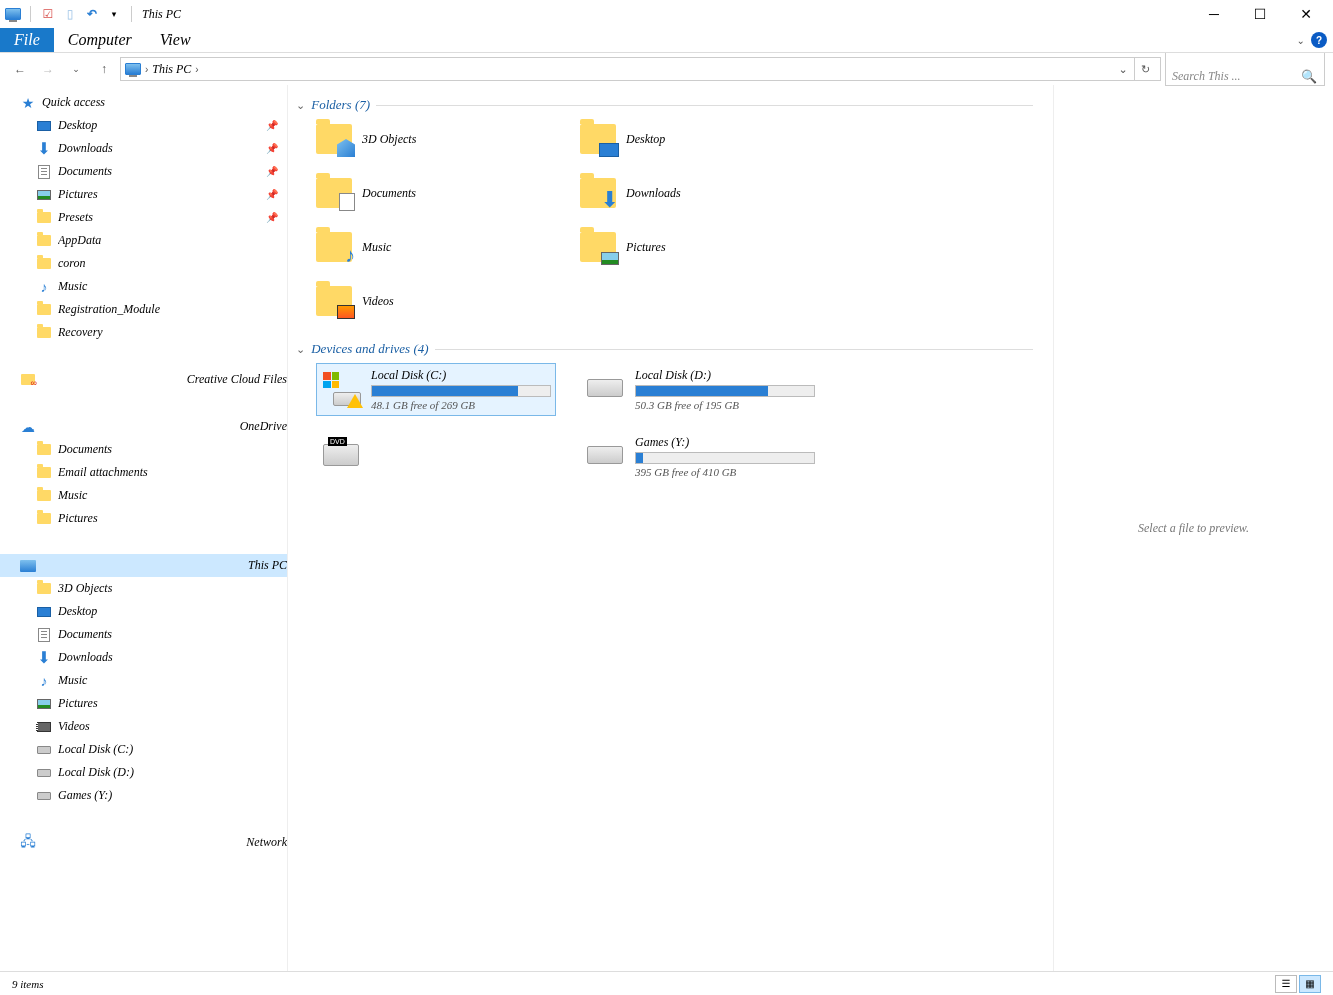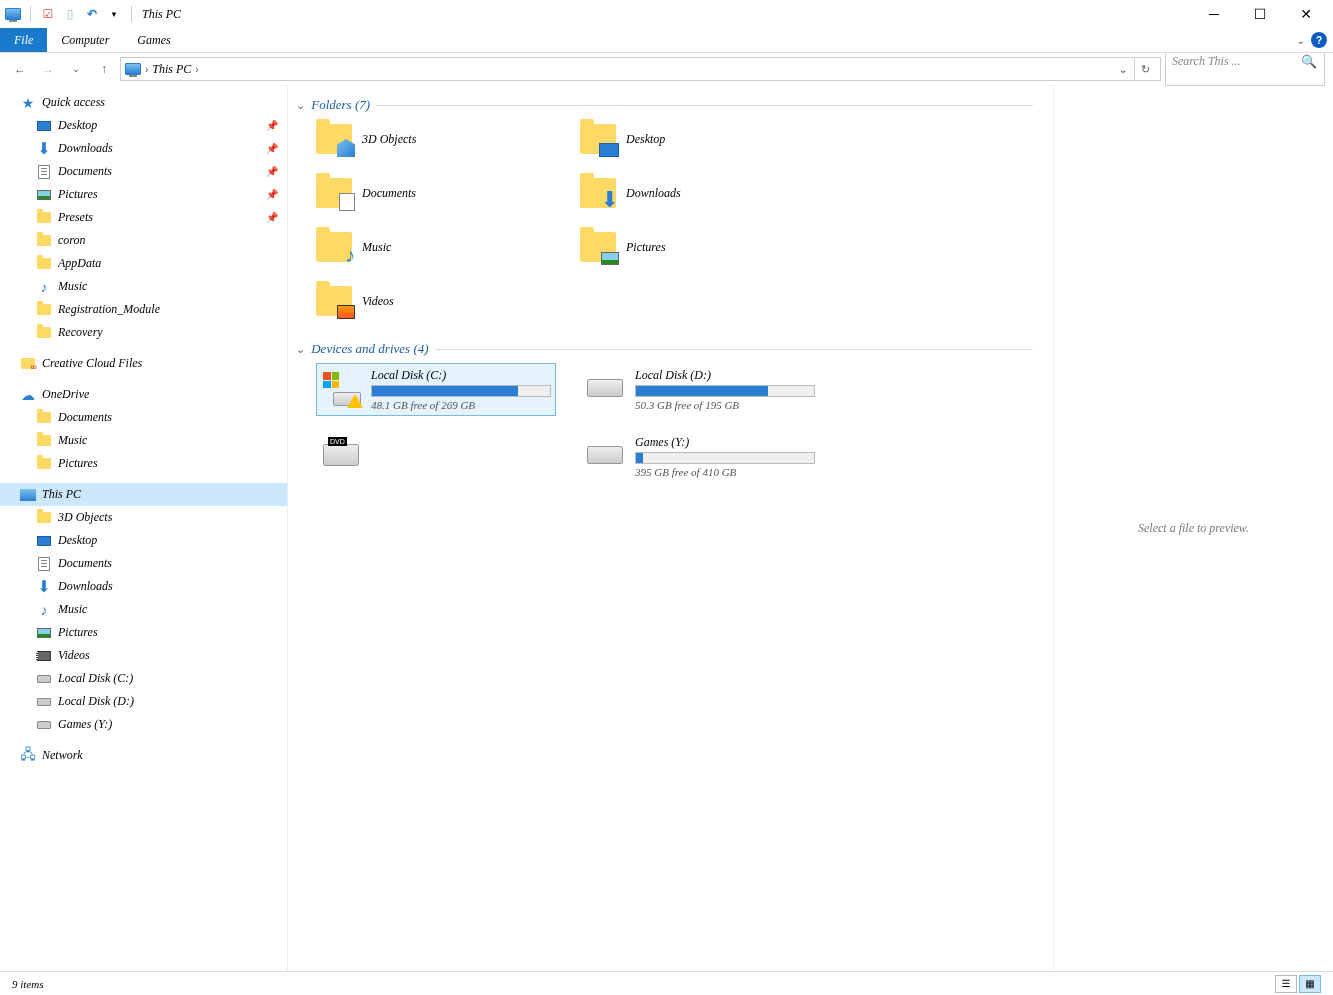--- a/index.html
+++ b/index.html
@@ -9,47 +9,47 @@
 .titlebar { height: 28px; display: flex; align-items: center; padding: 0 4px; }
 .titlebar .qat { display: flex; align-items: center; gap: 4px; }
 .titlebar .qat-icon { width: 18px; height: 18px; display: flex; align-items: center; justify-content: center; }
 .titlebar .sep { width: 1px; height: 16px; background: #ccc; margin: 0 4px; }
 .title-text { margin-left: 6px; }
 .win-controls { margin-left: auto; display: flex; }
 .win-btn { width: 46px; height: 28px; display: flex; align-items: center; justify-content: center; font-family: sans-serif; font-style: normal; font-size: 14px; }
 
 
 .ribbon { height: 25px; display: flex; align-items: stretch; border-bottom: 1px solid #ddd; position: relative; }
-.ribbon-tab { padding: 12px 14px; display: flex; align-items: center; font-size: 12px; }
+.ribbon-tab { padding: 12px 14px; display: flex; align-items: center; font-size: 16px; }
 .ribbon-tab.file { background: #1979ca; color: #fff; font-style: italic; }
 .ribbon-help { margin-left: auto; display: flex; align-items: center; padding-right: 6px; gap: 6px; }
 .help-icon { width: 16px; height: 16px; background: #0a5bc4; border-radius: 50%; color: #fff; display: flex; align-items: center; justify-content: center; font-size: 10px; font-style: normal; font-family: sans-serif; font-weight: bold; }
 .chev-small { font-family: sans-serif; font-style: normal; font-size: 10px; color: #555; }
 
 
 .navbar { height: 32px; display: flex; align-items: center; padding: 4px 8px; gap: 4px; }
 .navbtn { width: 24px; height: 24px; display: flex; align-items: center; justify-content: center; font-family: sans-serif; font-style: normal; color: #555; }
 .navbtn.disabled { color: #bbb; }
 .addressbar { flex: 1; height: 24px; border: 1px solid #ccc; display: flex; align-items: center; padding: 0 4px; gap: 4px; }
 .pc-icon-sm { width: 16px; height: 12px; background: linear-gradient(#7ec0ee,#2a7fd4); border: 1px solid #2a7fd4; border-radius: 1px; position: relative; }
 .pc-icon-sm::after { content: ""; position: absolute; bottom: -3px; left: 3px; right: 3px; height: 2px; background: #888; }
 .crumb { display: flex; align-items: center; gap: 4px; }
 .crumb-sep { font-family: sans-serif; font-style: normal; font-size: 10px; color: #555; }
 .addr-actions { display: flex; align-items: center; }
 .addr-action { width: 22px; height: 22px; display: flex; align-items: center; justify-content: center; font-family: sans-serif; font-style: normal; font-size: 11px; color: #555; }
 .addr-action.refresh { border-left: 1px solid #ccc; }
-.searchbox { width: 160px; height: 20px; border: 1px solid #ccc; display: flex; align-items: flex-end; padding: 16px 6px; color: #888; }
+.searchbox { width: 160px; height: 20px; border: 1px solid #ccc; display: flex; align-items: flex-start; padding: 16px 6px; color: #888; }
 .search-icon { margin-left: auto; font-family: sans-serif; font-style: normal; font-size: 13px; }
 
 
 .mainarea { flex: 1; display: flex; overflow: hidden; }
 .sidebar { width: 288px; overflow-y: auto; padding-top: 6px; border-right: 1px solid #eee; }
 .tree-node { display: flex; align-items: center; height: 23px; padding-left: 8px; gap: 6px; }
 .tree-node.selected { background: #cce8ff; }
-.tree-node.top { margin-top: 8px; }
+.tree-node.top { margin-top: 24px; text-align: right; }
 .tree-label { flex: 1; white-space: nowrap; overflow: hidden; text-overflow: ellipsis; }
 .pin { font-family: sans-serif; font-style: normal; font-size: 10px; color: #888; margin-right: 8px; }
 
 
 .icon { width: 16px; height: 16px; display: flex; align-items: center; justify-content: center; flex-shrink: 0; font-style: normal; font-family: sans-serif; }
 .icon-star { color: #2a7fd4; font-size: 14px; }
 .icon-desktop { width: 14px; height: 10px; background: #2a7fd4; border: 1px solid #1a5fa4; }
 .icon-download { color: #2a7fd4; font-size: 16px; }
 .icon-doc { width: 12px; height: 14px; border: 1px solid #888; background: #fff; position: relative; }
 .icon-doc::before { content: ""; position: absolute; top: 2px; left: 2px; right: 2px; height: 1px; background: #888; box-shadow: 0 3px 0 #888, 0 6px 0 #888; }
@@ -136,21 +136,21 @@
   <div class="win-controls">
     <div class="win-btn">─</div>
     <div class="win-btn">☐</div>
     <div class="win-btn">✕</div>
   </div>
 </div>
 
 <div class="ribbon">
   <div class="ribbon-tab file">File</div>
   <div class="ribbon-tab">Computer</div>
-  <div class="ribbon-tab">Games</div>
+  <div class="ribbon-tab">View</div>
   <div class="ribbon-help">
     <span class="chev-small">⌄</span>
     <div class="help-icon">?</div>
   </div>
 </div>
 
 <div class="navbar">
   <div class="navbtn">←</div>
   <div class="navbtn disabled">→</div>
   <div class="navbtn" style="font-size:9px;">⌄</div>
@@ -212,27 +212,27 @@
           <span class="icon">
             <span class="icon-folder"></span>
           </span>
           <span class="tree-label">Presets</span>
           <span class="pin">📌</span>
         </div>
         <div class="tree-node indent-2">
           <span class="icon">
             <span class="icon-folder"></span>
           </span>
+          <span class="tree-label">AppData</span>
+        </div>
+        <div class="tree-node indent-2">
+          <span class="icon">
+            <span class="icon-folder"></span>
+          </span>
           <span class="tree-label">coron</span>
-        </div>
-        <div class="tree-node indent-2">
-          <span class="icon">
-            <span class="icon-folder"></span>
-          </span>
-          <span class="tree-label">AppData</span>
         </div>
         <div class="tree-node indent-2">
           <span class="icon">
             <span class="icon-music">♪</span>
           </span>
           <span class="tree-label">Music</span>
         </div>
         <div class="tree-node indent-2">
           <span class="icon">
             <span class="icon-folder"></span>
@@ -257,20 +257,26 @@
     <div class="tree-node indent-1 top">
       <span class="icon icon-cloud">☁</span>
       <span class="tree-label">OneDrive</span>
     </div>
     <div id="od-items">
         <div class="tree-node indent-2">
           <span class="icon">
             <span class="icon-folder"></span>
           </span>
           <span class="tree-label">Documents</span>
+        </div>
+        <div class="tree-node indent-2">
+          <span class="icon">
+            <span class="icon-folder"></span>
+          </span>
+          <span class="tree-label">Email attachments</span>
         </div>
         <div class="tree-node indent-2">
           <span class="icon">
             <span class="icon-folder"></span>
           </span>
           <span class="tree-label">Music</span>
         </div>
         <div class="tree-node indent-2">
           <span class="icon">
             <span class="icon-folder"></span>

